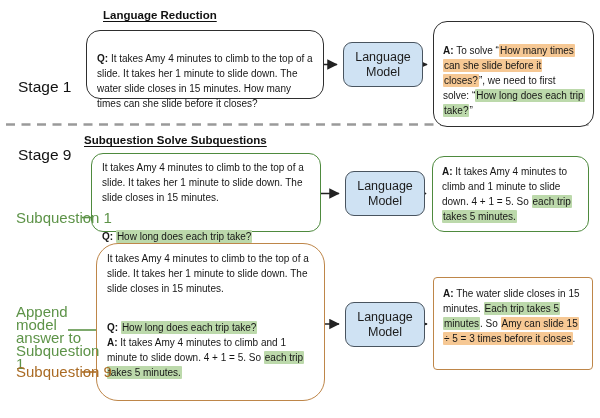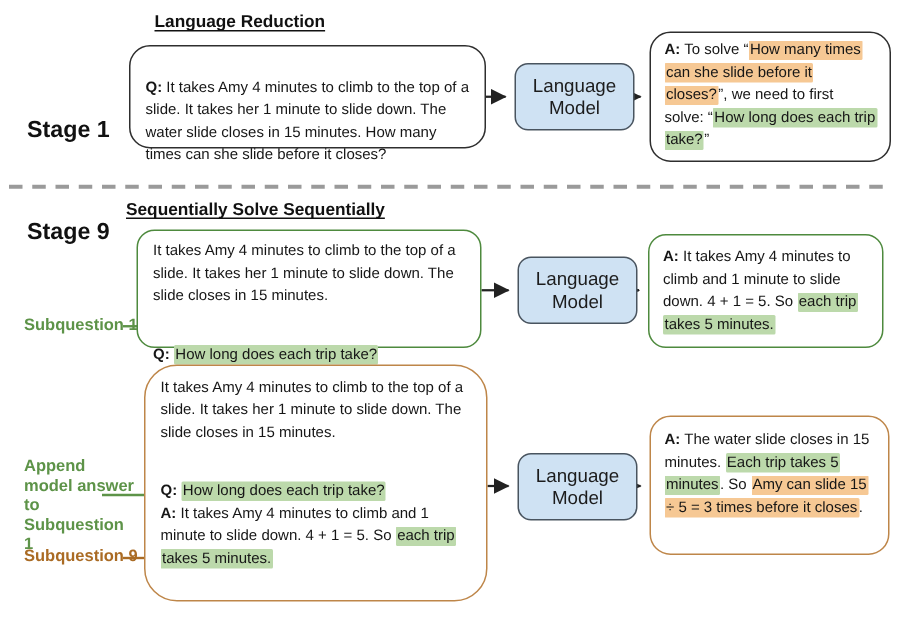--- a/index.html
+++ b/index.html
@@ -12,45 +12,45 @@
   #ah path{fill:var(--c-arrow,#222);}
   .divider{stroke:var(--c-divider,#9a9a9a);stroke-width:2.7;stroke-dasharray:9 6.5;}
   .conn{stroke-width:1.6;}
   .conn.green{stroke:var(--c-green_label,#5d9348);}
   .conn.orange{stroke:var(--c-orange_label,#aa6b24);}
 
   .section-header{
     position:absolute;font-weight:bold;font-size:11.5px;color:#111;
     text-decoration:underline;text-underline-offset:2px;white-space:nowrap;
   }
-  .stage-label{position:absolute;font-weight:bold;font-size:15.5px;color:#111;white-space:nowrap;}
+  .stage-label{position:absolute;font-weight:normal;font-size:15.5px;color:#111;white-space:nowrap;}
 
   .box{
     position:absolute;background:#fff;box-sizing:border-box;
     font-size:10px;line-height:15px;color:var(--c-text,#161616);
   }
   .box.black{border:1.4px solid var(--c-box_border,#2e2e2e);border-radius:14px;}
   .box.green{border:1.6px solid var(--c-green_border,#4e8a3e);border-radius:12px;}
-  .box.orange{border:1.6px solid var(--c-orange_border,#be8649);border-radius:14px;}
+  .box.orange{border:1.6px solid var(--c-orange_border,#be8649);border-radius:4px;}
   .box .para + .para{margin-top:24px;}
   .b{font-weight:bold;}
   .hl-green,.hl-orange{
     padding:1px 1px;border-radius:1px;
     box-decoration-break:clone;-webkit-box-decoration-break:clone;
   }
   .hl-green{background:var(--c-highlight_green,#bcd9ab);}
   .hl-orange{background:var(--c-highlight_orange,#f7ca97);}
 
   .lm{
     position:absolute;box-sizing:border-box;width:80px;height:45px;
     background:var(--c-lm_fill,#cfe2f3);border:1.5px solid var(--c-lm_border,#49545f);
     border-radius:9px;display:flex;align-items:center;justify-content:center;
     text-align:center;font-size:12.5px;line-height:15px;color:#1c1c1c;
   }
-  .side-label{position:absolute;font-weight:bold;font-size:11px;line-height:13px;}
+  .side-label{position:absolute;font-weight:normal;font-size:15px;line-height:13px;}
   .side-label.green{color:var(--c-green_label,#5d9348);}
   .side-label.orange{color:var(--c-orange_label,#aa6b24);}
   .nowrap{white-space:nowrap;}
 </style>
 </head>
 <body>
 
 <div class="canvas">
 
   <svg class="layer" viewBox="0 0 600 418">
@@ -79,25 +79,25 @@
   <div class="stage-label" style="left:18px;top:78px;">Stage 1</div>
 
   <div class="box black" style="left:86px;top:30px;width:238px;height:69px;padding:20px 10px;">
       <div class="para"><span class="b">Q:</span><span> It takes Amy 4 minutes to climb to the top of a slide. It takes her 1 minute to slide down. The water slide closes in 15 minutes. How many times can she slide before it closes?</span></div>
     </div>
 
   <div class="lm" style="left:343px;top:42px;">
     <span>Language Model</span>
   </div>
 
-  <div class="box black" style="left:433px;top:21px;width:161px;height:87px;padding:4px 9px;">
+  <div class="box black" style="left:433px;top:21px;width:161px;height:106px;padding:21px 9px;">
       <div class="para"><span class="b">A:</span><span> To solve “</span><span class="hl-orange">How many times can she slide before it closes?</span><span>”, we need to first solve: “</span><span class="hl-green">How long does each trip take?</span><span>”</span></div>
     </div>
 
-  <div class="section-header" style="left:84px;top:134px;">Sequentially Solve Sequentially</div>
+  <div class="section-header" style="left:84px;top:134px;">Subquestion Solve Subquestions</div>
   <div class="stage-label" style="left:18px;top:146px;">Stage 9</div>
 
   <div class="box green" style="left:91px;top:153px;width:230px;height:79px;padding:6px 10px;">
       <div class="para"><span>It takes Amy 4 minutes to climb to the top of a slide. It takes her 1 minute to slide down. The slide closes in 15 minutes.</span></div>
       <div class="para"><span class="b">Q:</span><span> </span><span class="hl-green">How long does each trip take?</span></div>
     </div>
 
   <div class="lm" style="left:345px;top:171px;">
     <span>Language Model</span>
   </div>

